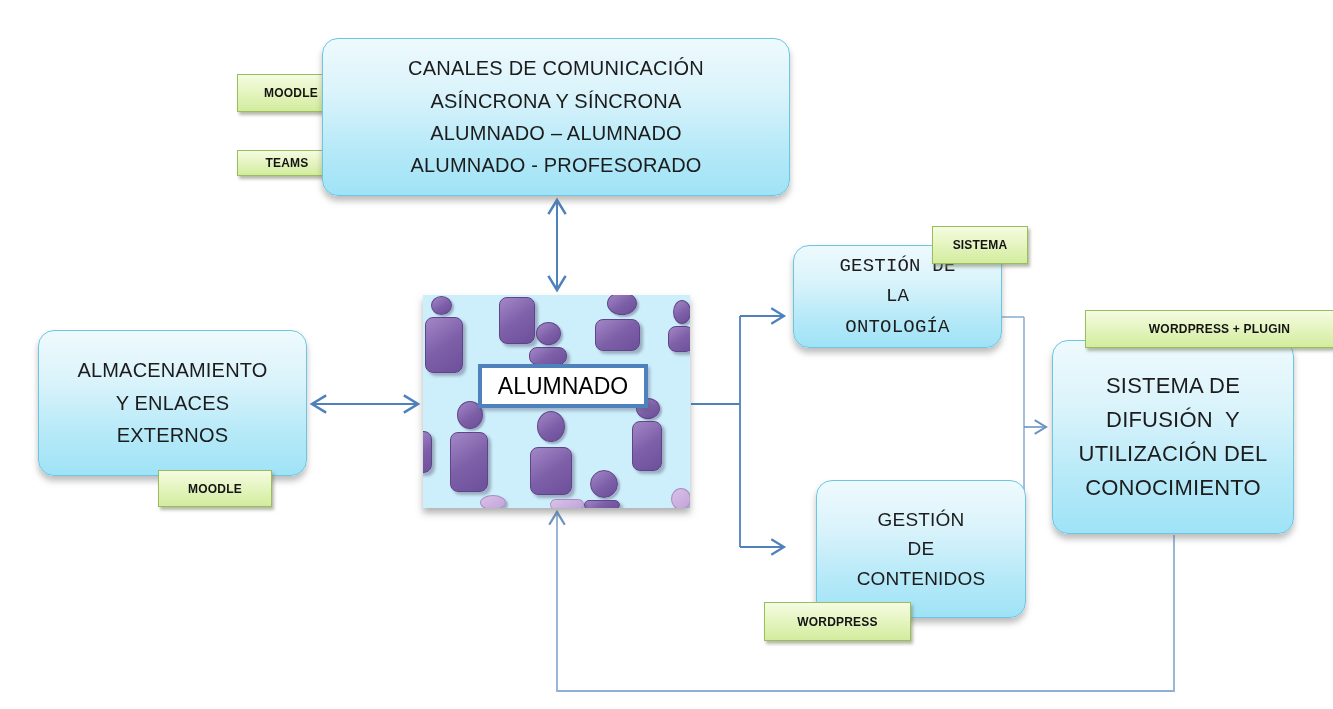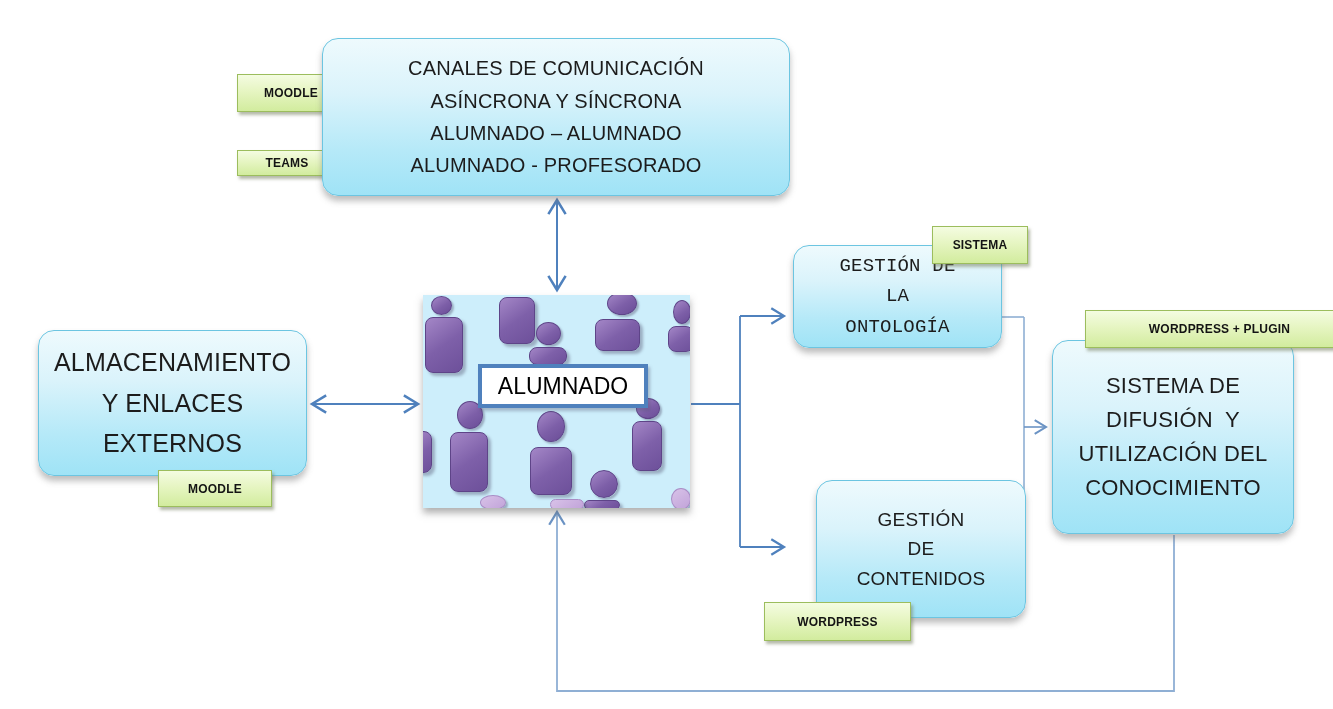--- a/index.html
+++ b/index.html
@@ -128,21 +128,21 @@
 ALUMNADO - PROFESORADO</div>
   </div>
   <div class="tag under" style="left:237px;top:74px;width:108px;height:38px;">
     <span>MOODLE</span>
   </div>
   <div class="tag under" style="left:237px;top:150px;width:100px;height:26px;">
     <span>TEAMS</span>
   </div>
 
   <div class="bluebox" style="left:38px;top:330px;width:269px;height:146px;">
-    <div class="box-text" style="font-size:25px;">ALMACENAMIENTO
+    <div class="box-text" style="font-size:20px;">ALMACENAMIENTO
 Y ENLACES
 EXTERNOS</div>
   </div>
   <div class="tag over" style="left:158px;top:470px;width:114px;height:37px;">
     <span>MOODLE</span>
   </div>
 
   <div class="people-image">
     <span class="p-head" style="left:8px;top:1px;width:21px;height:19px;"></span>
     <span class="p-body" style="left:2px;top:22px;width:38px;height:56px;"></span>

